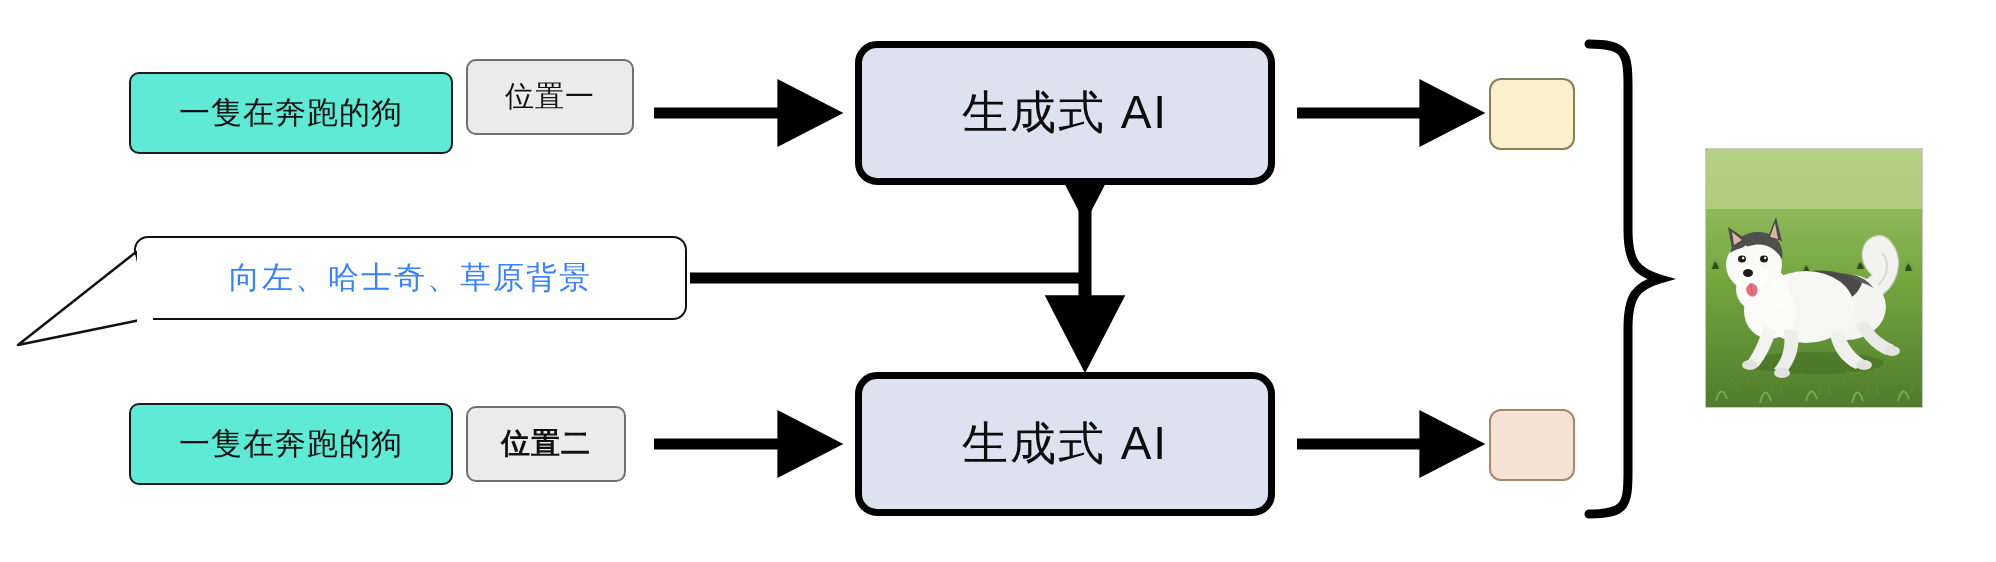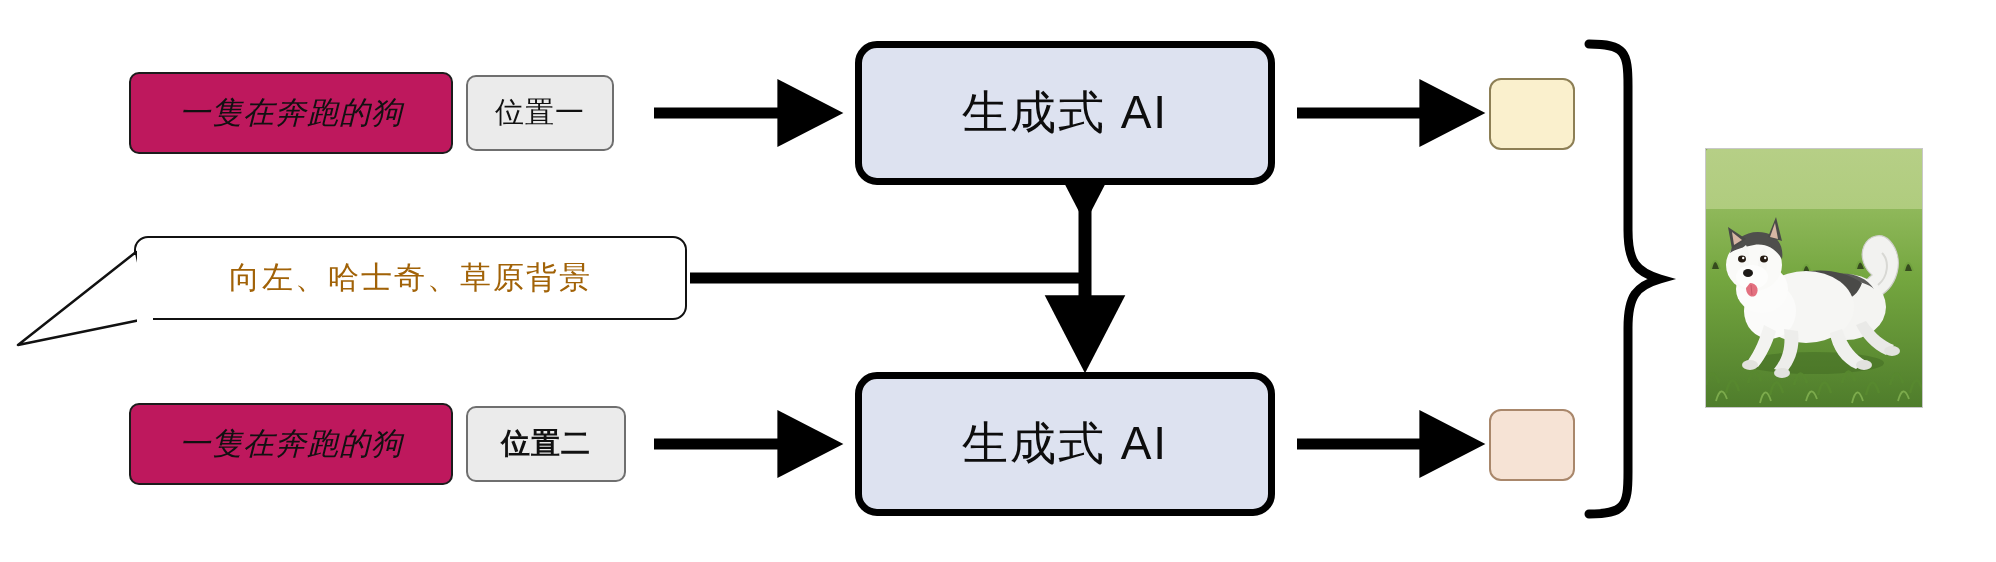--- a/index.html
+++ b/index.html
@@ -8,27 +8,26 @@
     background:#ffffff;
     font-family:"Liberation Sans","DejaVu Sans",sans-serif;
     overflow:hidden;
   }
   #stage{position:relative;width:1996px;height:562px;}
 
   .abs{position:absolute;box-sizing:border-box;}
 
   
   .prompt-pill{
-    background:#be185d;
+    background:#5eead4;
     border:2px solid #1c1c1c;
     border-radius:10px;
     display:flex;align-items:center;justify-content:center;
     font-size:31px;color:#111;
     letter-spacing:1px;
-    font-style:italic;
   }
   
   .pos-tag{
     background:#ebebeb;
     border:2px solid #6f6f6f;
     border-radius:10px;
     display:flex;align-items:center;justify-content:center;
     font-size:29px;color:#111;
     letter-spacing:1px;
   }
@@ -49,21 +48,21 @@
     border-radius:12px;
   }
   .swatch.peach{border-color:#a9876b;}
 
   
   .bubble{
     background:#ffffff;
     border:2.5px solid #111;
     border-radius:14px;
     display:flex;align-items:center;justify-content:center;
-    font-size:31px;color:#a16207;
+    font-size:31px;color:#3b82f6;
     letter-spacing:2px;
     font-family:Liberation Serif, serif;
   }
 
   
   .photo{
     border:1px solid #c8c8c8;
     overflow:hidden;
     background:#6f9a3f;
   }
@@ -102,21 +101,21 @@
              C1625,44 1628,52 1628,86
              L1628,230
              C1628,262 1636,272 1660,279
              C1636,286 1628,296 1628,328
              L1628,472
              C1628,506 1625,514 1589,514" fill="none" stroke="#000" stroke-width="9" stroke-linecap="round"></path>
   </svg>
 
   <div class="abs prompt-pill" style="left:129px;top:72px;width:324px;height:82px;">一隻在奔跑的狗</div>
 
-  <div class="abs pos-tag" style="left:466px;top:75px;width:148px;height:76px;">位置一</div>
+  <div class="abs pos-tag" style="left:466px;top:59px;width:168px;height:76px;">位置一</div>
 
   <div class="abs ai-box" style="left:855px;top:41px;width:420px;height:144px;">生成式 AI</div>
 
   <div class="abs swatch" style="left:1489px;top:78px;width:86px;height:72px;background:#faf0cd;"></div>
 
   <div class="abs bubble" style="left:134px;top:236px;width:553px;height:84px;">向左、哈士奇、草原背景</div>
 
   <svg class="layer" viewBox="0 0 1996 562" xmlns="http://www.w3.org/2000/svg">
     <path d="M136,252 L18,345 L150,318 Z" fill="#ffffff" stroke="#111" stroke-width="2.5" stroke-linejoin="round"></path>
     <rect x="137" y="250" width="16" height="72" fill="#ffffff"></rect>

